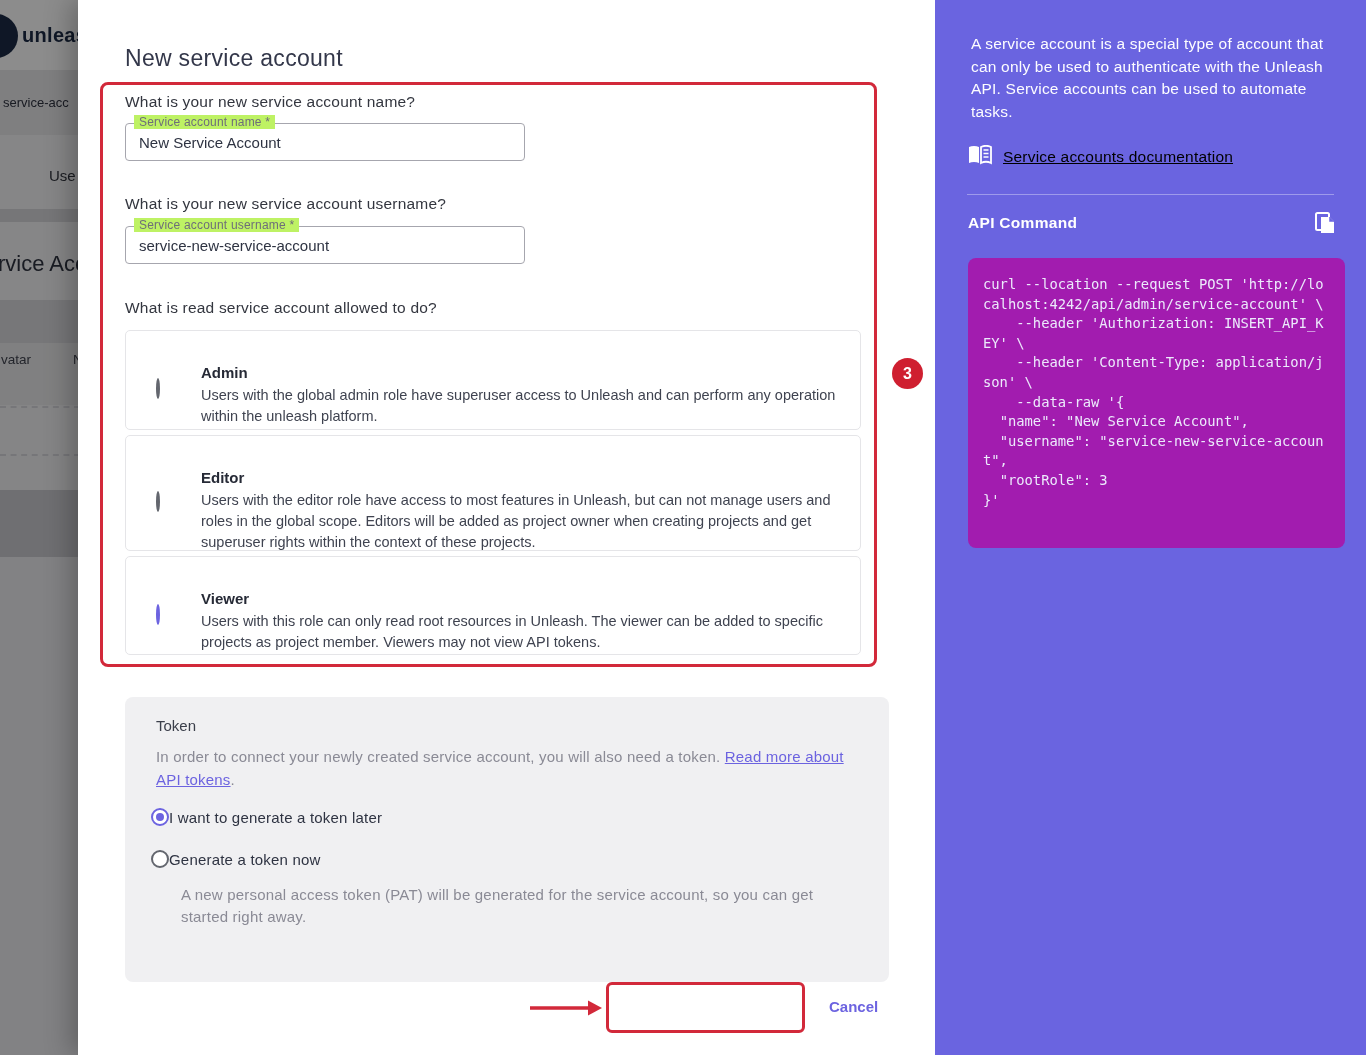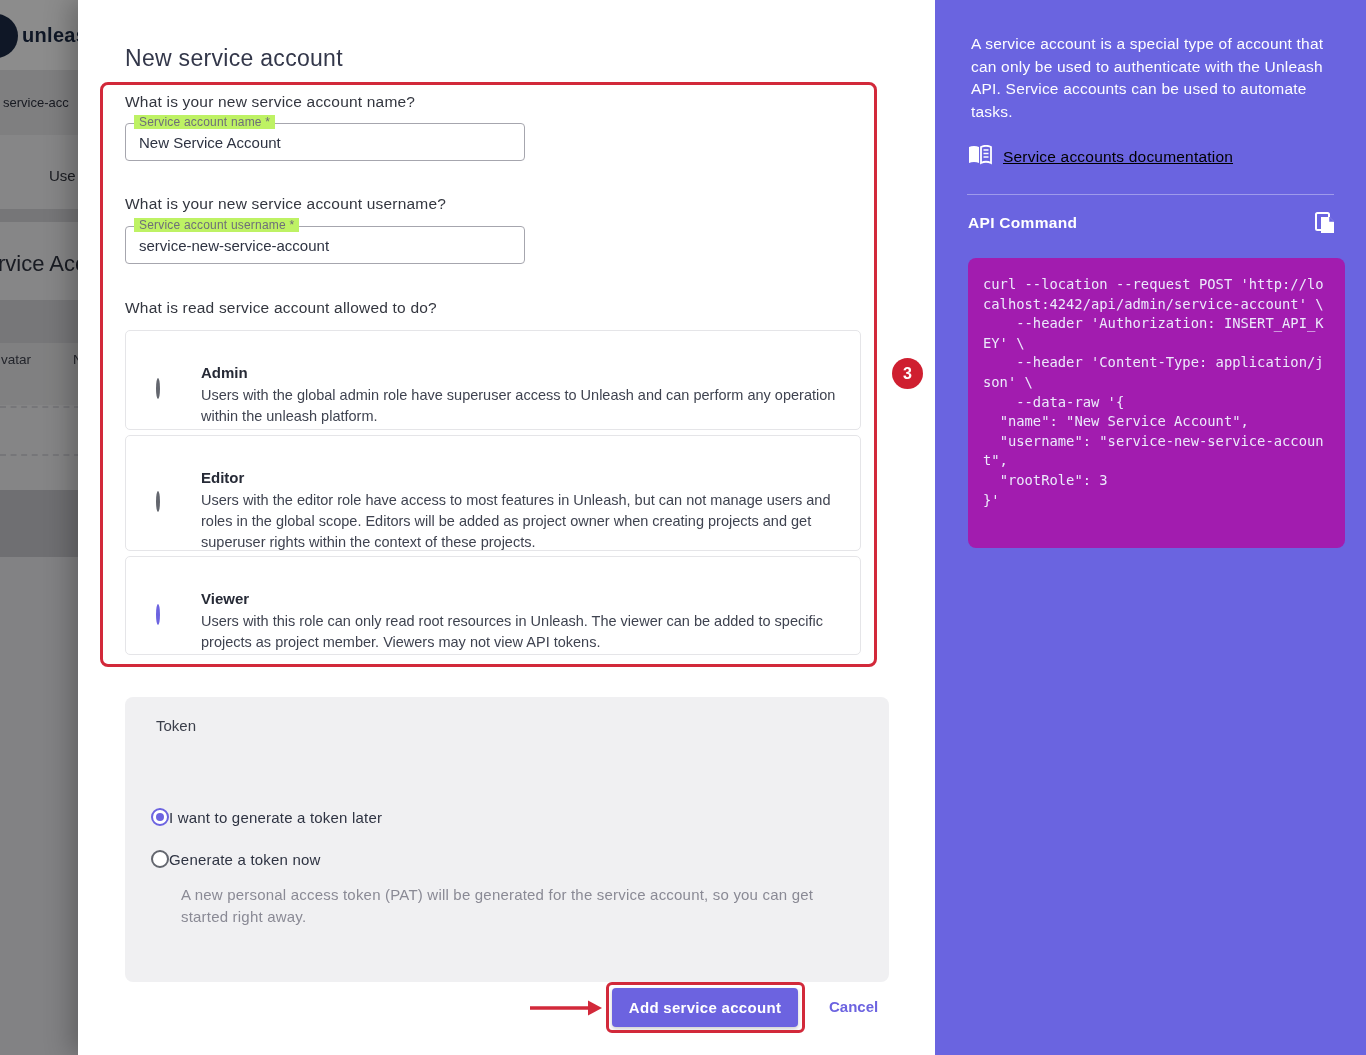--- a/index.html
+++ b/index.html
@@ -173,32 +173,32 @@
     <div class="role-card rc3">
       <span class="radio role-radio selected"></span>
       <div class="role-body">
         <div class="role-name">Viewer</div>
         <div class="role-desc">Users with this role can only read root resources in Unleash. The viewer can be added to specific projects as project member. Viewers may not view API tokens.</div>
       </div>
     </div>
 
     <div class="token-box">
       <div class="token-head">Token</div>
+      <div class="token-desc"><span>In order to connect your newly created service account, you will also need a token. </span><span class="link">Read more about API tokens</span><span>.</span></div>
       <div class="token-opt to1">
         <span class="radio selected"></span>
         <span class="token-opt-label">I want to generate a token later</span>
       </div>
       <div class="token-opt to2">
         <span class="radio"></span>
         <span class="token-opt-label">Generate a token now</span>
       </div>
       <div class="token-note">A new personal access token (PAT) will be generated for the service account, so you can get started right away.</div>
     </div>
 
-    <button class="submit-btn">Add service account</button>
     <button class="cancel-btn">Cancel</button>
   </div>
 
   <div class="sidebar">
     <div class="sb-desc">A service account is a special type of account that can only be used to authenticate with the Unleash API. Service accounts can be used to automate tasks.</div>
     <div class="sb-doc">
       <span>
         <svg width="24" height="20" viewBox="0 0 24 20">
           <path d="M1 2 C4 0.5 8 0.5 11 2 L11 18 C8 16.5 4 16.5 1 18 Z" fill="#ffffff"></path>
           <path d="M23 2 C20 0.5 16 0.5 13 2 L13 18 C16 16.5 20 16.5 23 18 Z" fill="none" stroke="#ffffff" stroke-width="1.8"></path>

